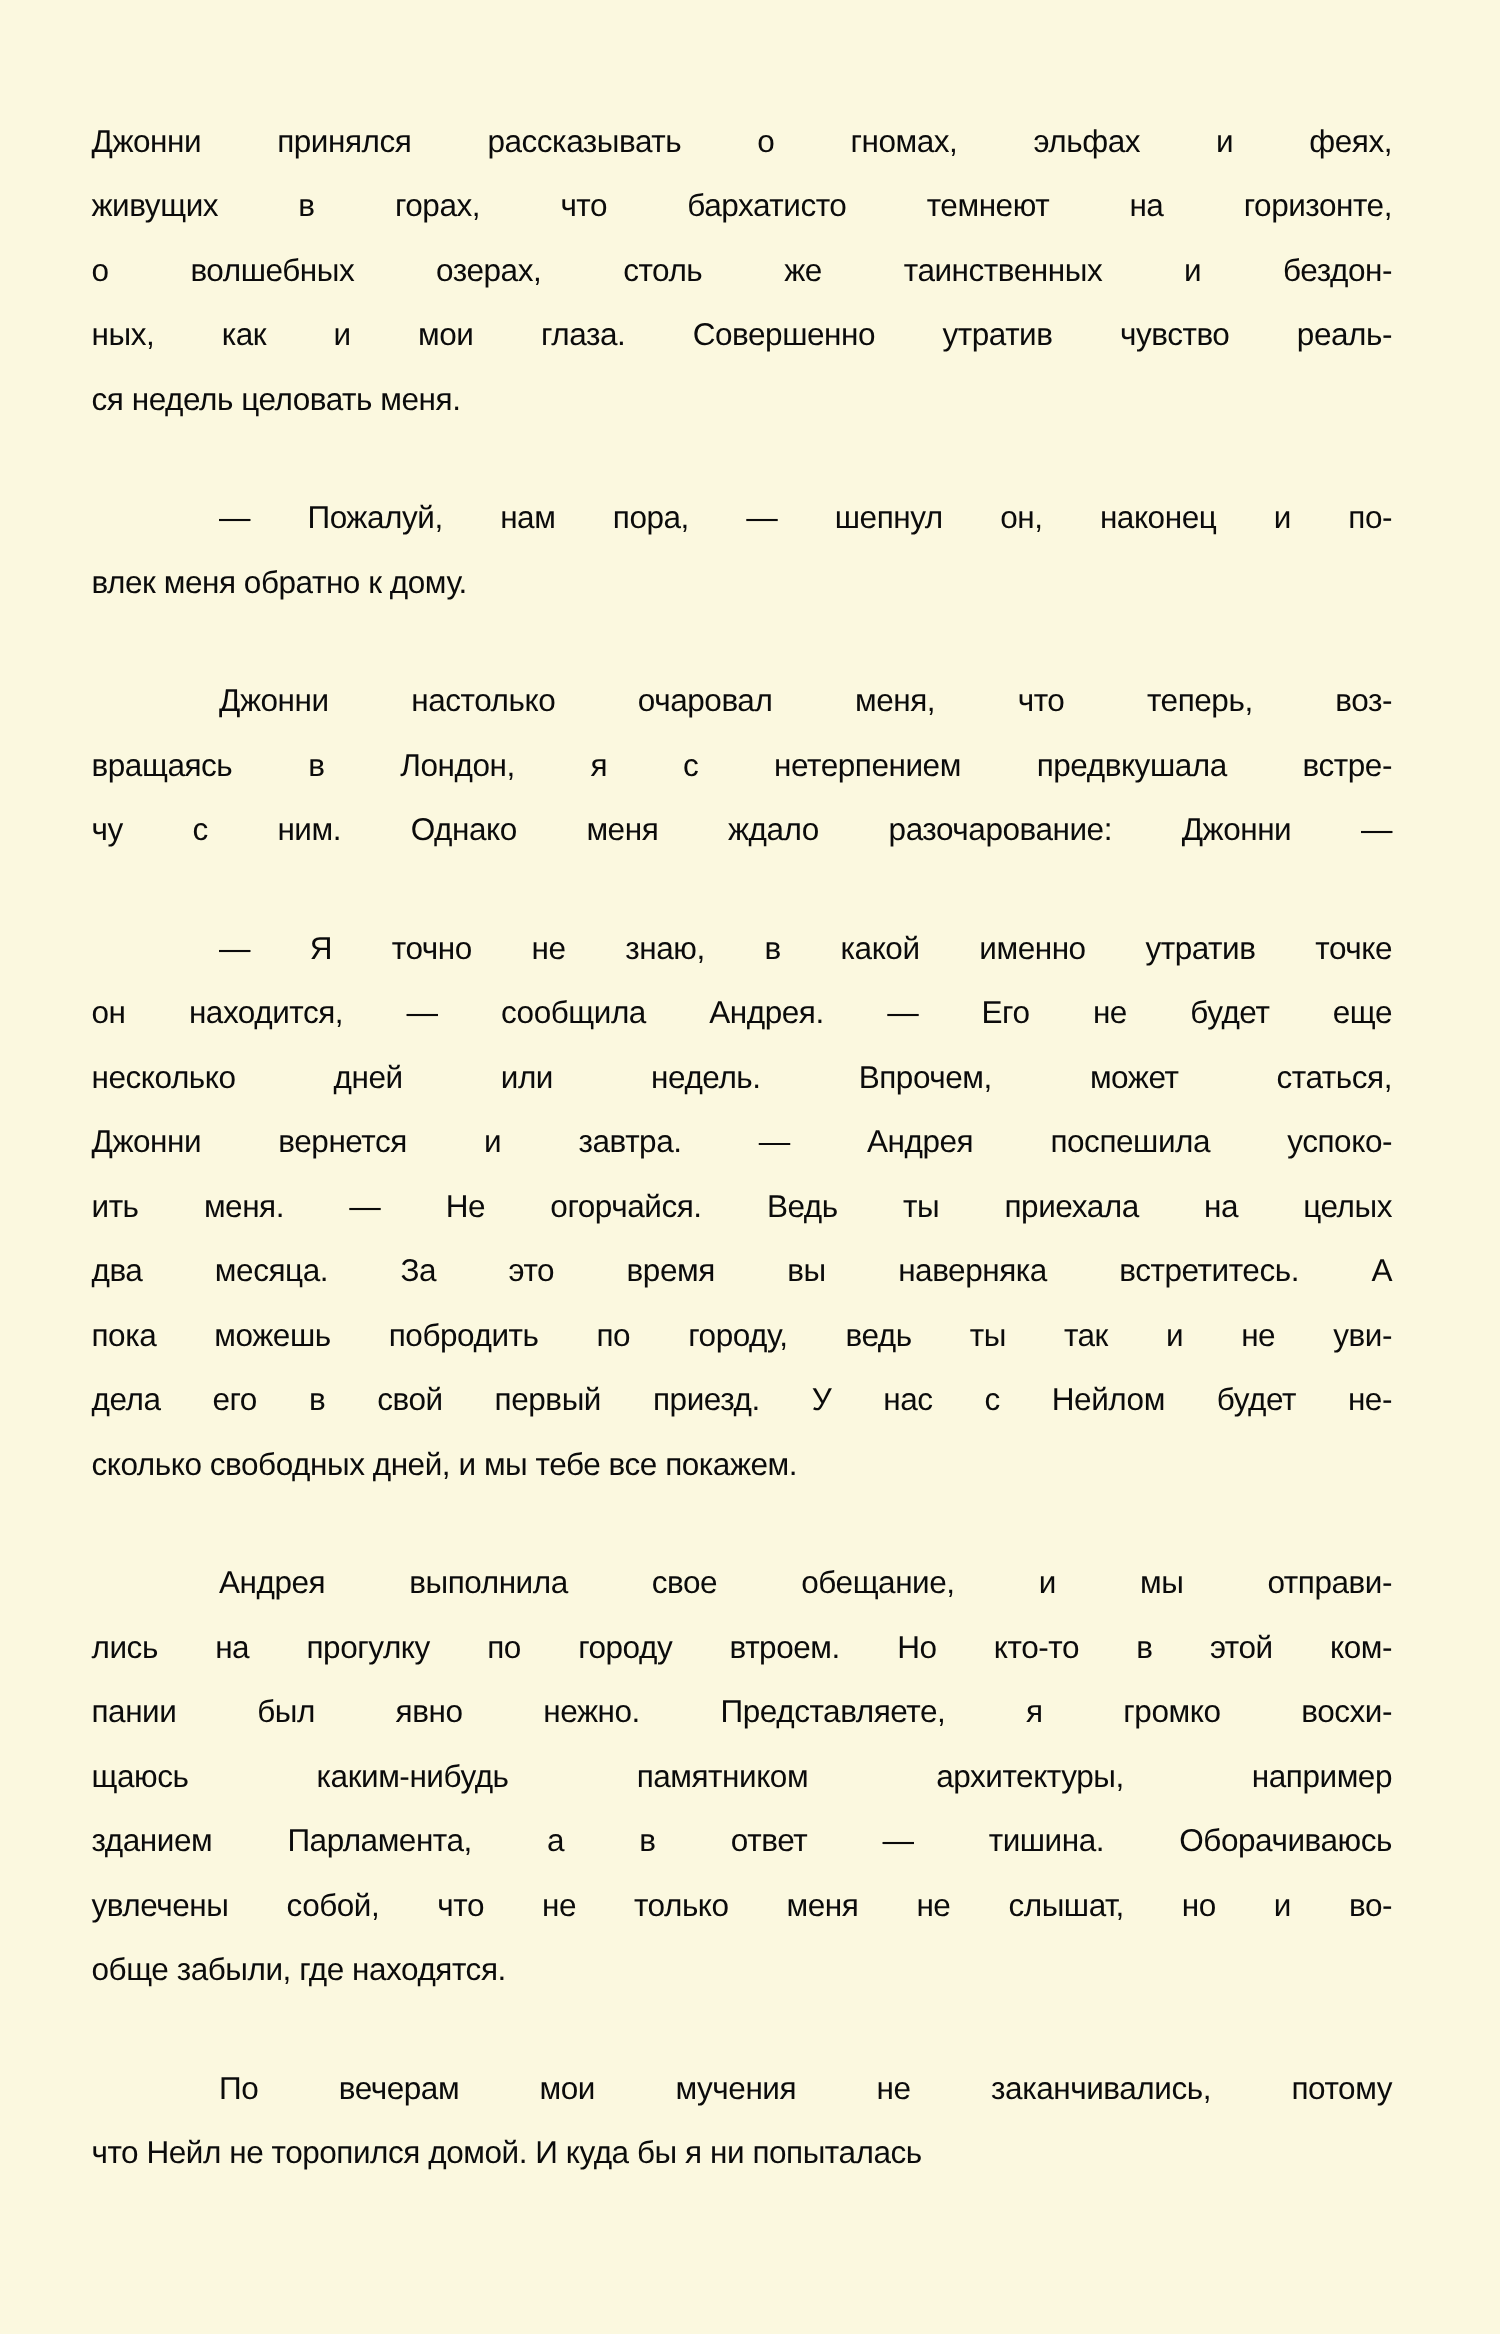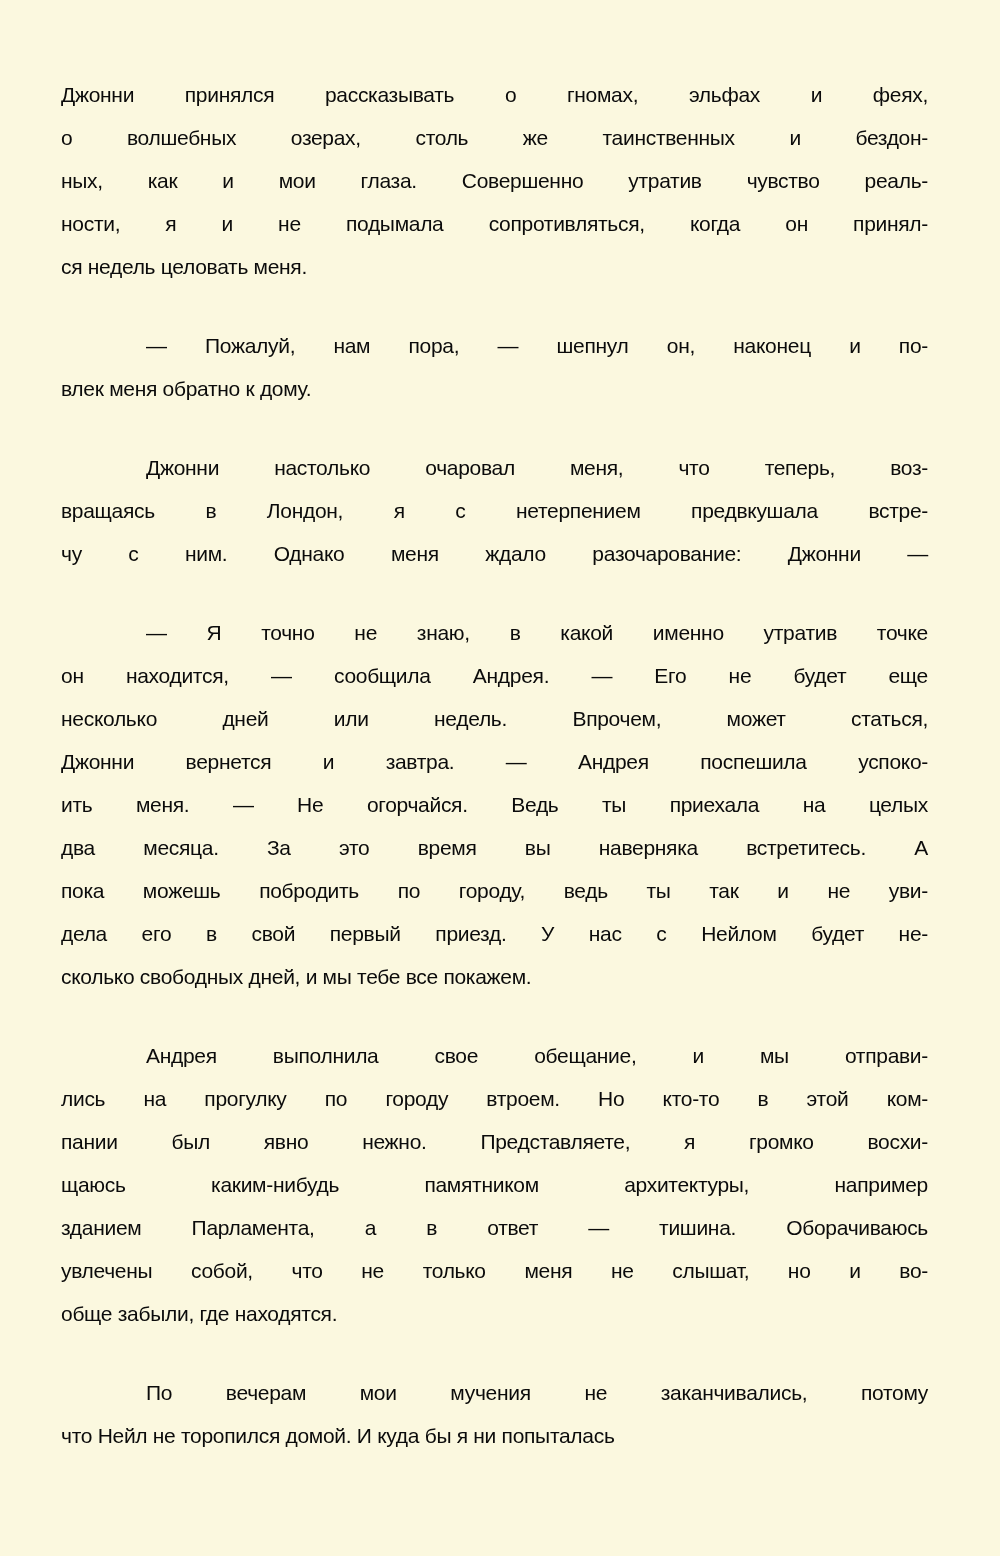--- a/index.html
+++ b/index.html
@@ -40,23 +40,23 @@
     margin-top: 36px;
   }
 </style>
 </head>
 <body style="background: rgb(251, 248, 223); color: rgb(11, 11, 11);">
 
 <main class="page">
   <section class="text-block">
       <div class="para">
         <div class="line">Джонни принялся рассказывать о гномах, эльфах и феях,</div>
+        <div class="line">живущих в горах, что бархатисто темнеют на горизонте,</div>
         <div class="line">о волшебных озерах, столь же таинственных и бездон-</div>
         <div class="line">ных, как и мои глаза. Совершенно утратив чувство реаль-</div>
-        <div class="line">ности, я и не подымала сопротивляться, когда он принял-</div>
         <div class="line last">ся недель целовать меня.</div>
       </div>
       <div class="para indent">
         <div class="line">— Пожалуй, нам пора, — шепнул он, наконец и по-</div>
         <div class="line last">влек меня обратно к дому.</div>
       </div>
       <div class="para indent">
         <div class="line">Джонни настолько очаровал меня, что теперь, воз-</div>
         <div class="line">вращаясь в Лондон, я с нетерпением предвкушала встре-</div>
         <div class="line">чу с ним. Однако меня ждало разочарование: Джонни —</div>

